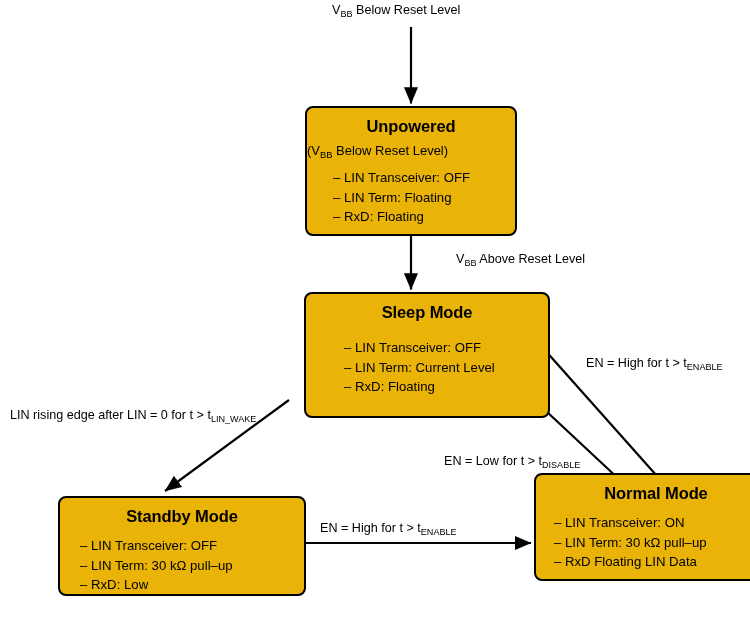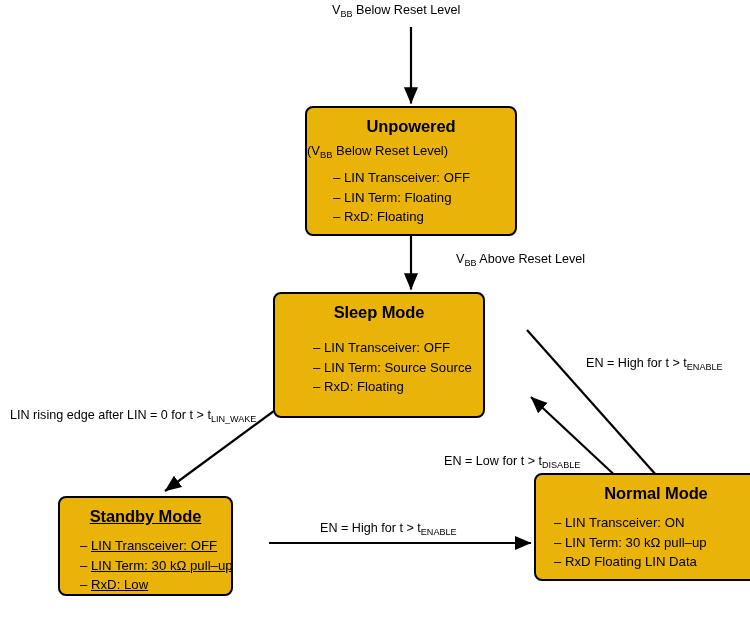--- a/index.html
+++ b/index.html
@@ -124,30 +124,30 @@
     <div class="state-subtitle">
       <span>(V</span><sub>BB</sub><span> Below Reset Level)</span>
     </div>
     <div class="state-items">
       <div class="state-item"><span class="dash">–</span><span>LIN Transceiver: OFF</span></div>
       <div class="state-item"><span class="dash">–</span><span>LIN Term: Floating</span></div>
       <div class="state-item"><span class="dash">–</span><span>RxD: Floating</span></div>
     </div>
   </div>
 
-  <div class="state-box" style="left:273px; top:292px; width:212px; height:126px;">
+  <div class="state-box" style="left:304px; top:292px; width:246px; height:126px;">
     <div class="state-title">Sleep Mode</div>
     <div class="state-items" style="margin-top:16px; padding-left:38px;">
       <div class="state-item"><span class="dash">–</span><span>LIN Transceiver: OFF</span></div>
-      <div class="state-item"><span class="dash">–</span><span>LIN Term: Source Source</span></div>
+      <div class="state-item"><span class="dash">–</span><span>LIN Term: Current Level</span></div>
       <div class="state-item"><span class="dash">–</span><span>RxD: Floating</span></div>
     </div>
   </div>
 
-  <div class="state-box" style="left:58px; top:496px; width:175px; height:100px;text-decoration:underline;">
+  <div class="state-box" style="left:58px; top:496px; width:248px; height:100px;">
     <div class="state-title">Standby Mode</div>
     <div class="state-items" style="margin-top:10px; padding-left:20px;">
       <div class="state-item"><span class="dash">–</span><span>LIN Transceiver: OFF</span></div>
       <div class="state-item"><span class="dash">–</span><span>LIN Term: 30 kΩ pull–up</span></div>
       <div class="state-item"><span class="dash">–</span><span>RxD: Low</span></div>
     </div>
   </div>
 
   <div class="state-box" style="left:534px; top:473px; width:244px; height:108px;">
     <div class="state-title">Normal Mode</div>

